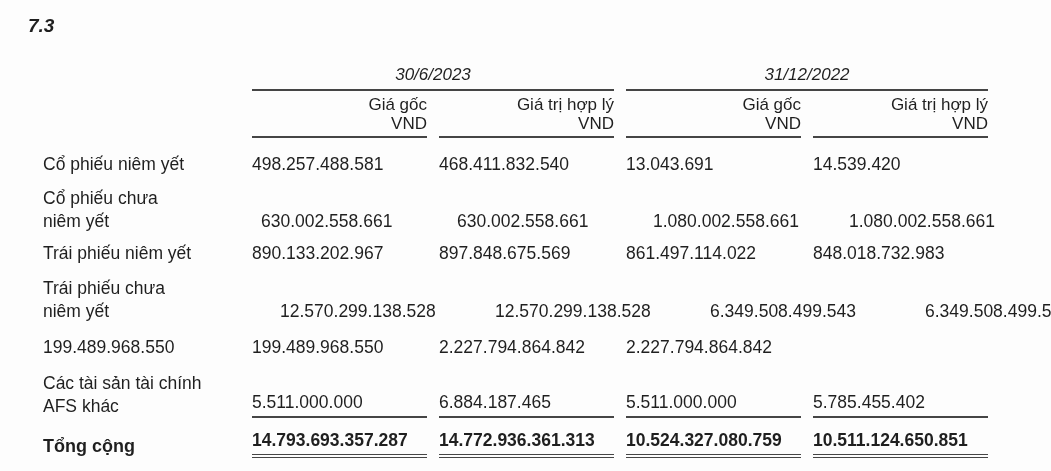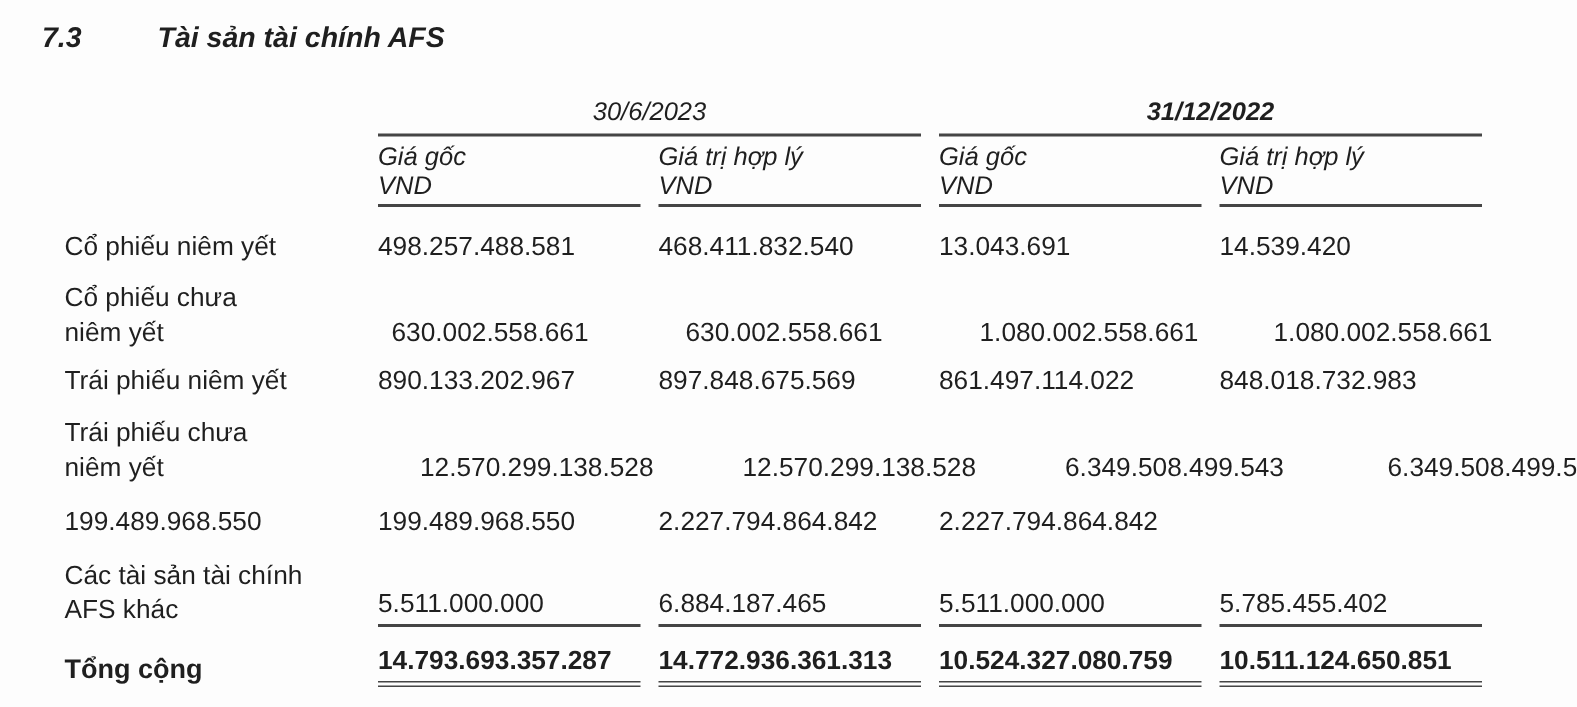--- a/index.html
+++ b/index.html
@@ -39,25 +39,25 @@
   
   .group-row .group-cell {
     text-align: center;
     font-style: italic;
     font-size: 17px;
     line-height: 22px;
     padding-bottom: 3px;
     border-bottom: 2px solid #454545;
   }
   .group-1 { grid-column: 2 / span 2; }
-  .group-2 { grid-column: 4 / span 2; font-weight: bold; }
+  .group-2 { grid-column: 4 / span 2; }
 
   
   .header-row .head-cell {
-    font-style: italic;
+    text-align: right;
     font-size: 17px;
     line-height: 19px;
     padding: 4px 0 3px 0;
     border-bottom: 2px solid #454545;
   }
 
   
   .r1 { margin-top: 15px; }
   .r2 { margin-top: 11px; gap: 21px; }
   .r3 { margin-top: 9px;  }
@@ -75,21 +75,20 @@
     padding-bottom: 2px;
   }
 </style>
 </head>
 <body>
 
 <div class="doc">
 
   <div class="title-row">
     <span class="sec-num">7.3</span>
-    <span class="sec-title">Tài sản tài chính AFS</span>
   </div>
 
   <div class="fin-table">
 
     <div class="grid group-row">
       <div class="cell"></div>
       <div class="cell group-cell group-1">30/6/2023</div>
       <div class="cell group-cell group-2">31/12/2022</div>
     </div>
 

